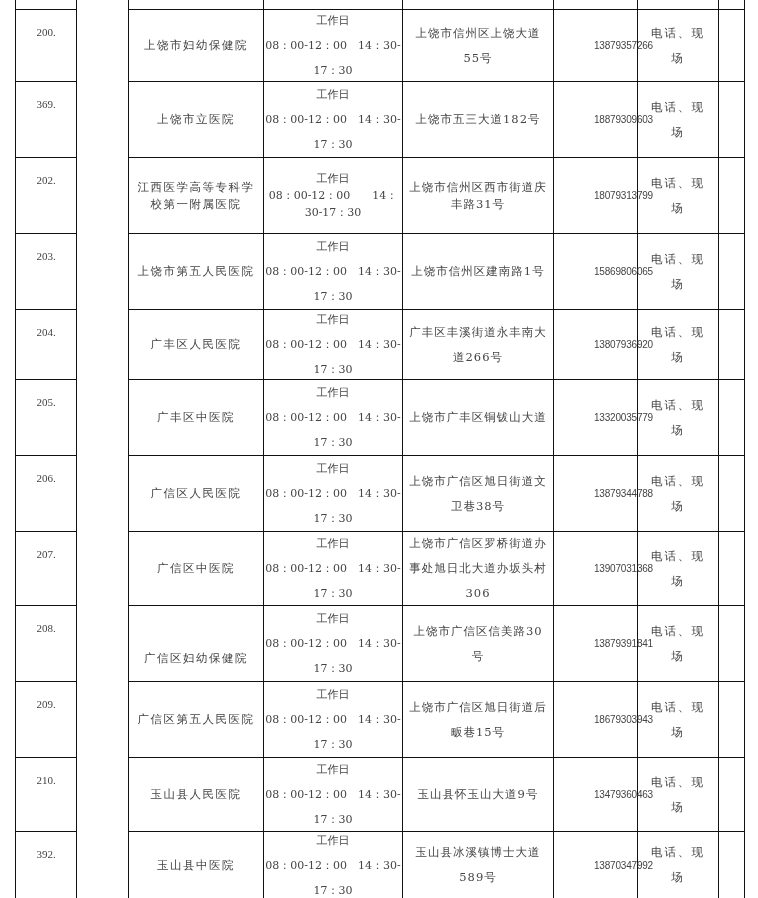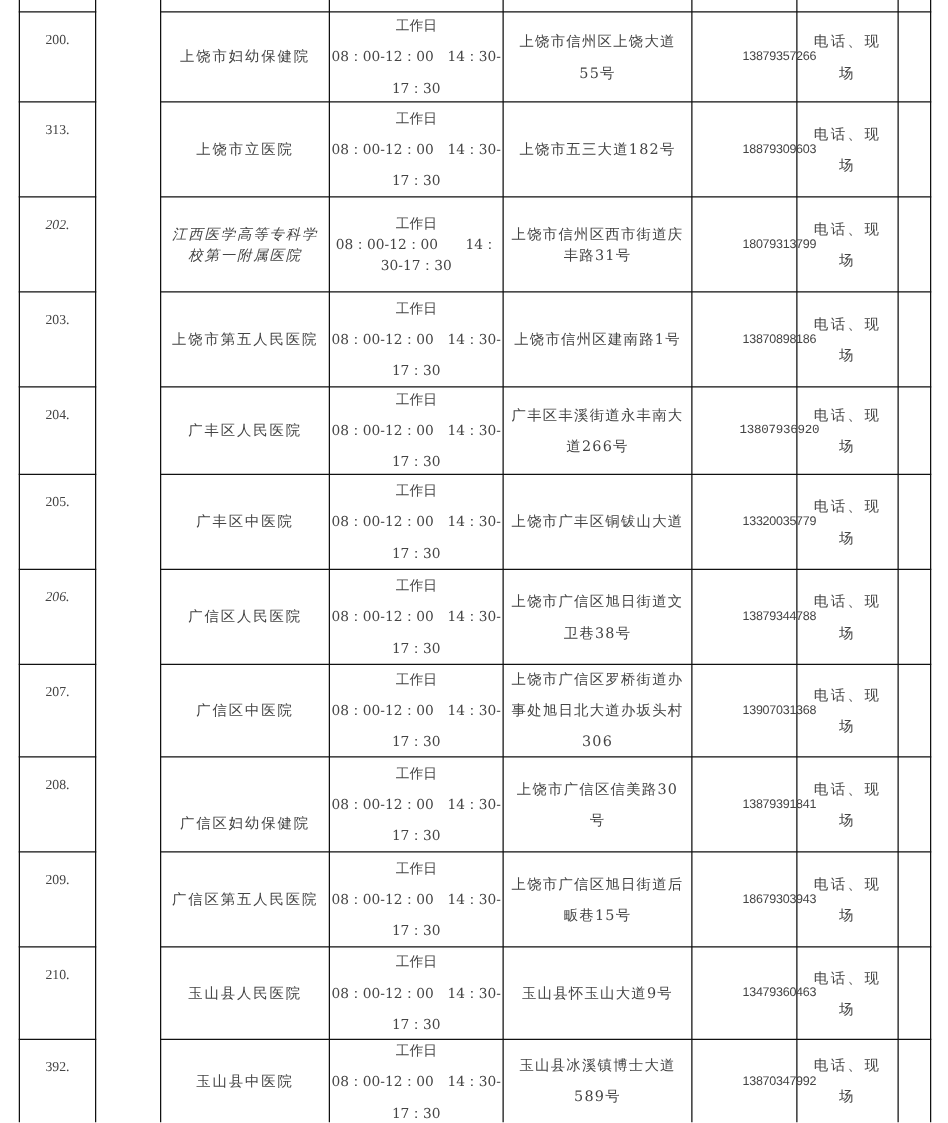--- a/index.html
+++ b/index.html
@@ -134,86 +134,86 @@
         <span class="hours-line">工作日</span>
         <span class="hours-line">08：00-12：00　14：30-</span>
         <span class="hours-line">17：30</span>
       </div>
       <div class="cell addr-cell" style="left: 403px; top: 10px; width: 150px; height: 71px;">上饶市信州区上饶大道55号</div>
       <div class="cell phone-cell" style="left: 554px; top: 10px; width: 83px; height: 71px;">13879357266</div>
       <div class="cell method-cell" style="left: 638px; top: 10px; width: 80px; height: 71px;">电话、现场</div>
       <div class="cell " style="left: 719px; top: 10px; width: 25px; height: 71px;"></div>
     </div>
     <div>
-      <div class="cell num-cell" style="left: 16px; top: 82px; width: 60px; height: 75px;">313.</div>
+      <div class="cell num-cell" style="left: 16px; top: 82px; width: 60px; height: 75px;">369.</div>
       <div class="cell name-cell" style="left: 129px; top: 82px; width: 134px; height: 75px;">上饶市立医院</div>
       <div class="cell hours-cell" style="left: 264px; top: 82px; width: 138px; height: 75px;">
         <span class="hours-line">工作日</span>
         <span class="hours-line">08：00-12：00　14：30-</span>
         <span class="hours-line">17：30</span>
       </div>
       <div class="cell addr-cell" style="left: 403px; top: 82px; width: 150px; height: 75px;">上饶市五三大道182号</div>
       <div class="cell phone-cell" style="left: 554px; top: 82px; width: 83px; height: 75px;">18879309603</div>
       <div class="cell method-cell" style="left: 638px; top: 82px; width: 80px; height: 75px;">电话、现场</div>
       <div class="cell " style="left: 719px; top: 82px; width: 25px; height: 75px;"></div>
     </div>
     <div>
-      <div class="cell num-cell" style="left: 16px; top: 158px; width: 60px; height: 75px; font-style: italic;">202.</div>
-      <div class="cell name-cell tight" style="left: 129px; top: 158px; width: 134px; height: 75px; font-style: italic;">江西医学高等专科学校第一附属医院</div>
+      <div class="cell num-cell" style="left: 16px; top: 158px; width: 60px; height: 75px;">202.</div>
+      <div class="cell name-cell tight" style="left: 129px; top: 158px; width: 134px; height: 75px;">江西医学高等专科学校第一附属医院</div>
       <div class="cell hours-cell tight" style="left: 264px; top: 158px; width: 138px; height: 75px;">
         <span class="hours-line">工作日</span>
         <span class="hours-line">08：00-12：00　　14：</span>
         <span class="hours-line">30-17：30</span>
       </div>
       <div class="cell addr-cell tight" style="left: 403px; top: 158px; width: 150px; height: 75px;">上饶市信州区西市街道庆丰路31号</div>
       <div class="cell phone-cell" style="left: 554px; top: 158px; width: 83px; height: 75px;">18079313799</div>
       <div class="cell method-cell" style="left: 638px; top: 158px; width: 80px; height: 75px;">电话、现场</div>
       <div class="cell " style="left: 719px; top: 158px; width: 25px; height: 75px;"></div>
     </div>
     <div>
       <div class="cell num-cell" style="left: 16px; top: 234px; width: 60px; height: 75px;">203.</div>
       <div class="cell name-cell" style="left: 129px; top: 234px; width: 134px; height: 75px;">上饶市第五人民医院</div>
       <div class="cell hours-cell" style="left: 264px; top: 234px; width: 138px; height: 75px;">
         <span class="hours-line">工作日</span>
         <span class="hours-line">08：00-12：00　14：30-</span>
         <span class="hours-line">17：30</span>
       </div>
       <div class="cell addr-cell" style="left: 403px; top: 234px; width: 150px; height: 75px;">上饶市信州区建南路1号</div>
-      <div class="cell phone-cell" style="left: 554px; top: 234px; width: 83px; height: 75px;">13870898186</div>
+      <div class="cell phone-cell" style="left: 554px; top: 234px; width: 83px; height: 75px;">15869806065</div>
       <div class="cell method-cell" style="left: 638px; top: 234px; width: 80px; height: 75px;">电话、现场</div>
       <div class="cell " style="left: 719px; top: 234px; width: 25px; height: 75px;"></div>
     </div>
     <div>
       <div class="cell num-cell" style="left: 16px; top: 310px; width: 60px; height: 69px;">204.</div>
       <div class="cell name-cell" style="left: 129px; top: 310px; width: 134px; height: 69px;">广丰区人民医院</div>
       <div class="cell hours-cell" style="left: 264px; top: 310px; width: 138px; height: 69px;">
         <span class="hours-line">工作日</span>
         <span class="hours-line">08：00-12：00　14：30-</span>
         <span class="hours-line">17：30</span>
       </div>
       <div class="cell addr-cell" style="left: 403px; top: 310px; width: 150px; height: 69px;">广丰区丰溪街道永丰南大道266号</div>
-      <div class="cell phone-cell" style="left: 554px; top: 310px; width: 83px; height: 69px; font-family: Liberation Mono, monospace;">13807936920</div>
+      <div class="cell phone-cell" style="left: 554px; top: 310px; width: 83px; height: 69px;">13807936920</div>
       <div class="cell method-cell" style="left: 638px; top: 310px; width: 80px; height: 69px;">电话、现场</div>
       <div class="cell " style="left: 719px; top: 310px; width: 25px; height: 69px;"></div>
     </div>
     <div>
       <div class="cell num-cell" style="left: 16px; top: 380px; width: 60px; height: 75px;">205.</div>
       <div class="cell name-cell" style="left: 129px; top: 380px; width: 134px; height: 75px;">广丰区中医院</div>
       <div class="cell hours-cell" style="left: 264px; top: 380px; width: 138px; height: 75px;">
         <span class="hours-line">工作日</span>
         <span class="hours-line">08：00-12：00　14：30-</span>
         <span class="hours-line">17：30</span>
       </div>
       <div class="cell addr-cell" style="left: 403px; top: 380px; width: 150px; height: 75px;">上饶市广丰区铜钹山大道</div>
       <div class="cell phone-cell" style="left: 554px; top: 380px; width: 83px; height: 75px;">13320035779</div>
       <div class="cell method-cell" style="left: 638px; top: 380px; width: 80px; height: 75px;">电话、现场</div>
       <div class="cell " style="left: 719px; top: 380px; width: 25px; height: 75px;"></div>
     </div>
     <div>
-      <div class="cell num-cell" style="left: 16px; top: 456px; width: 60px; height: 75px; font-style: italic;">206.</div>
+      <div class="cell num-cell" style="left: 16px; top: 456px; width: 60px; height: 75px;">206.</div>
       <div class="cell name-cell" style="left: 129px; top: 456px; width: 134px; height: 75px;">广信区人民医院</div>
       <div class="cell hours-cell" style="left: 264px; top: 456px; width: 138px; height: 75px;">
         <span class="hours-line">工作日</span>
         <span class="hours-line">08：00-12：00　14：30-</span>
         <span class="hours-line">17：30</span>
       </div>
       <div class="cell addr-cell" style="left: 403px; top: 456px; width: 150px; height: 75px;">上饶市广信区旭日街道文卫巷38号</div>
       <div class="cell phone-cell" style="left: 554px; top: 456px; width: 83px; height: 75px;">13879344788</div>
       <div class="cell method-cell" style="left: 638px; top: 456px; width: 80px; height: 75px;">电话、现场</div>
       <div class="cell " style="left: 719px; top: 456px; width: 25px; height: 75px;"></div>

